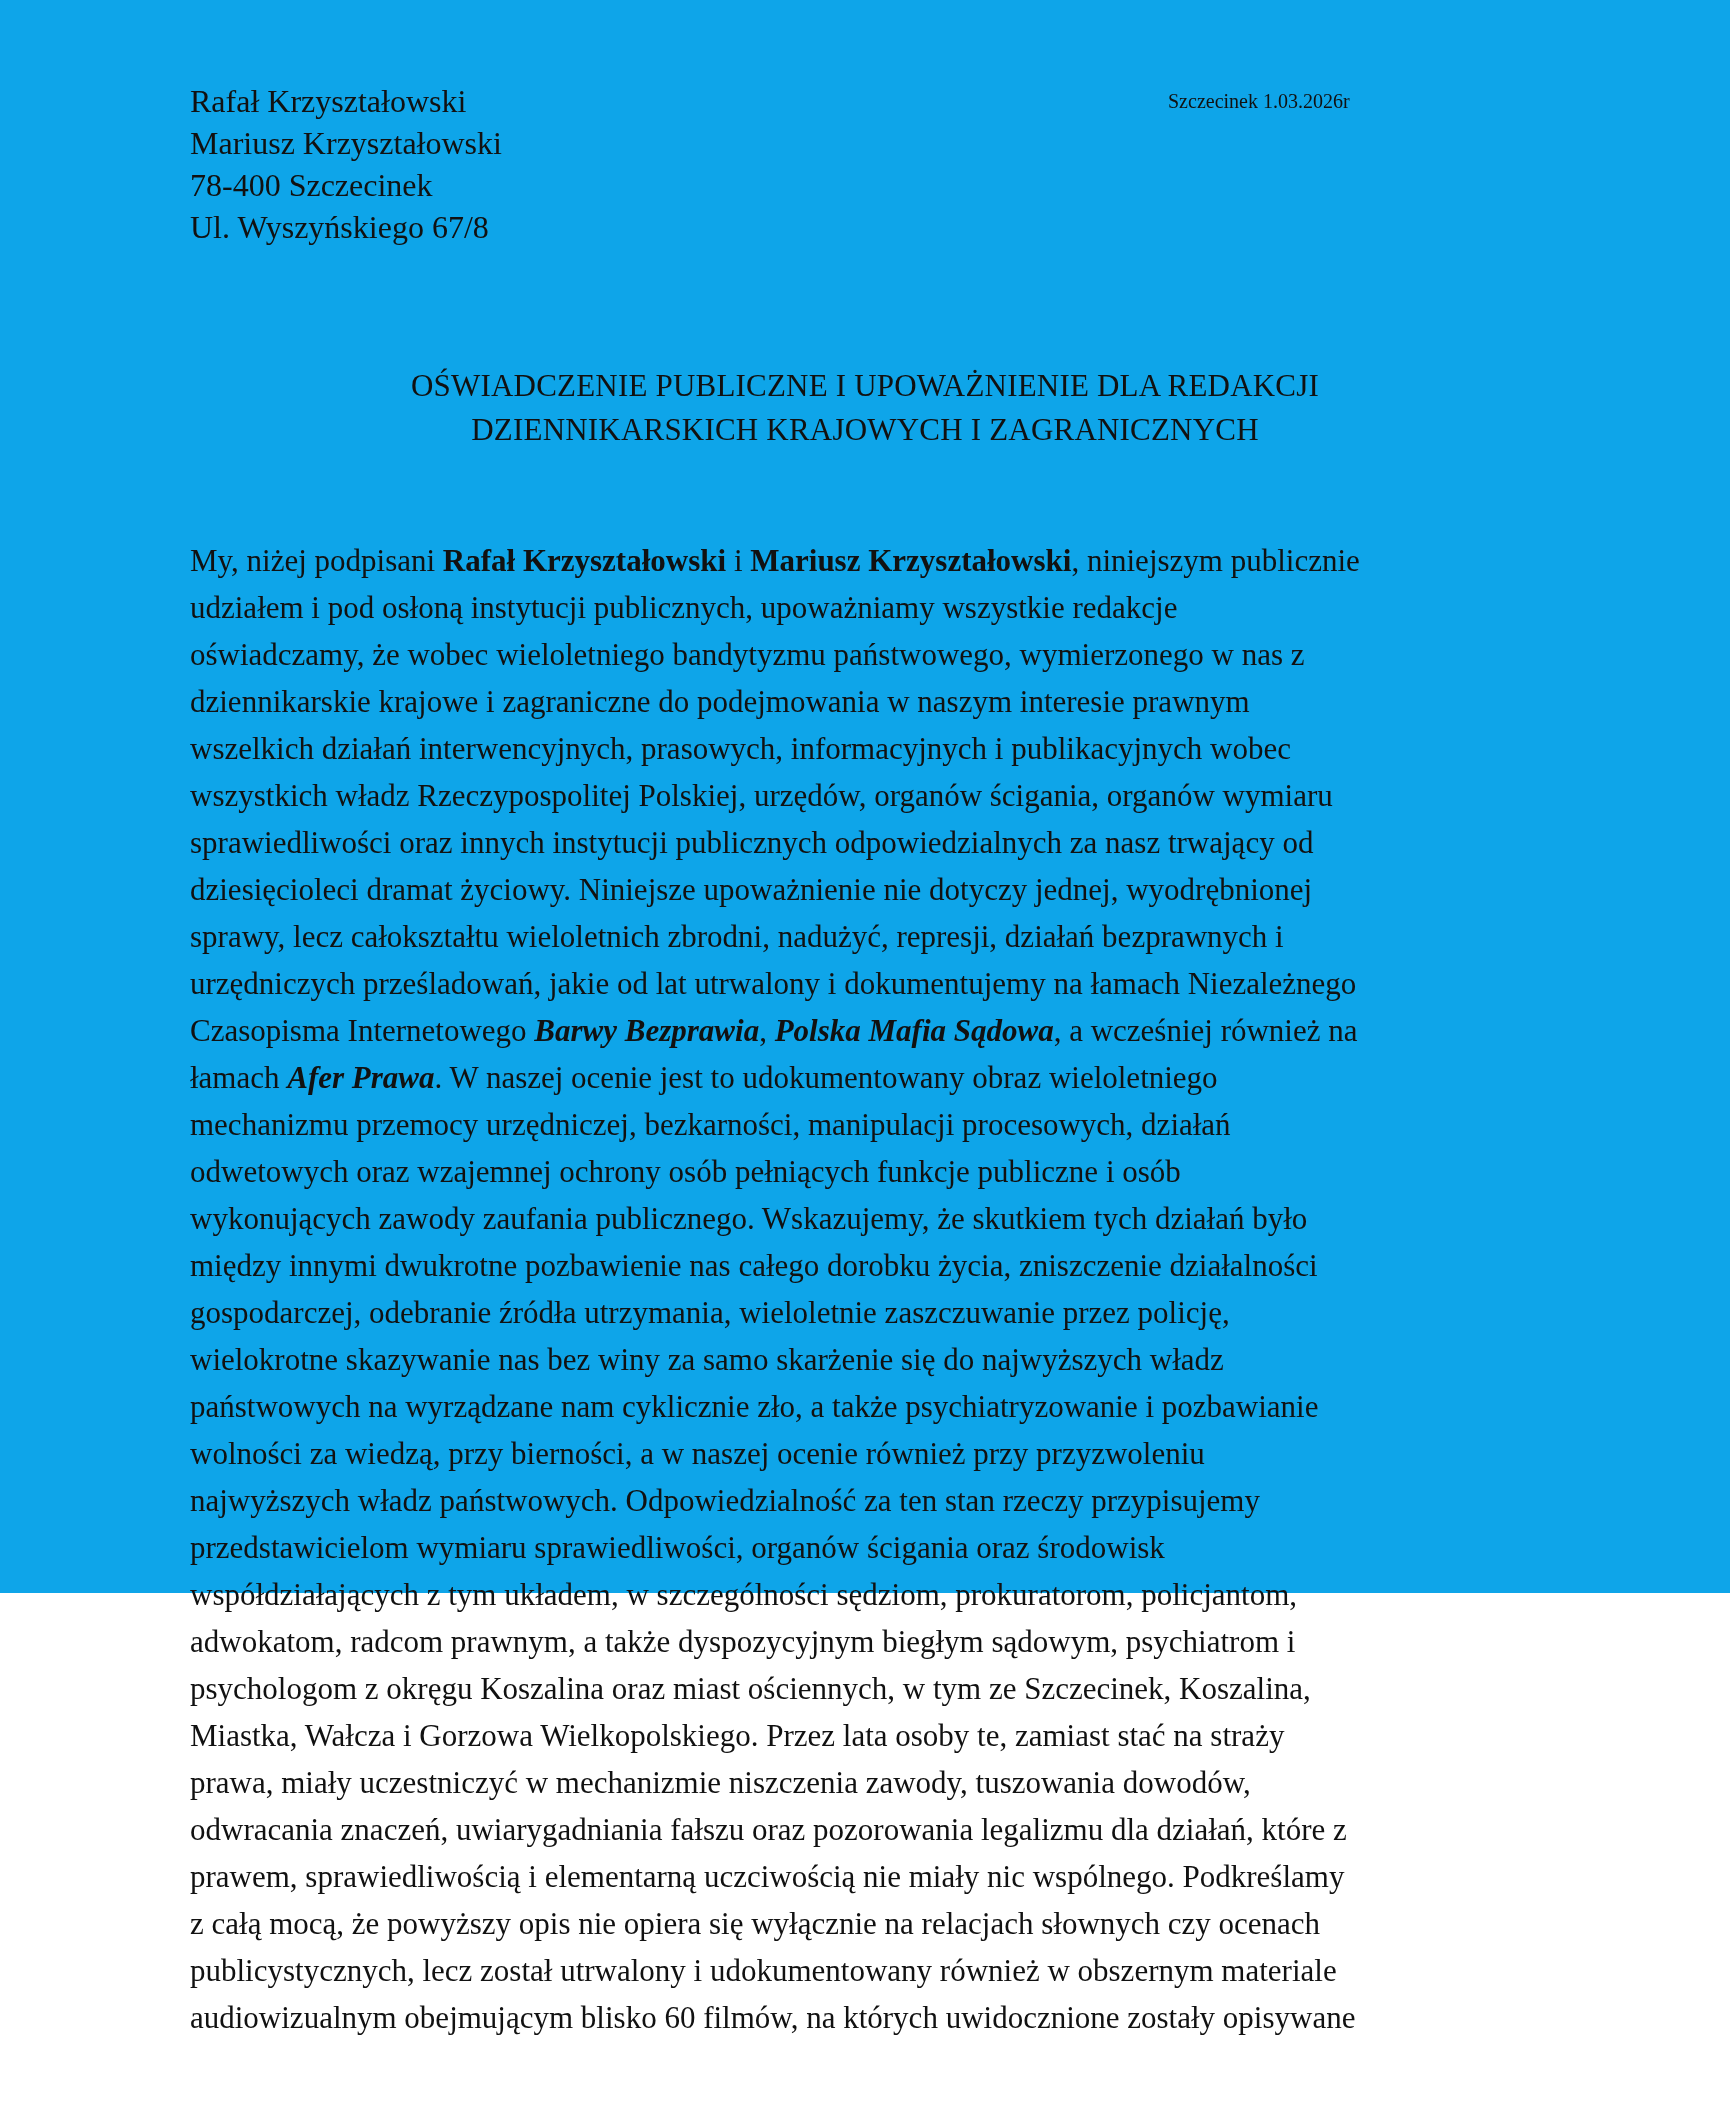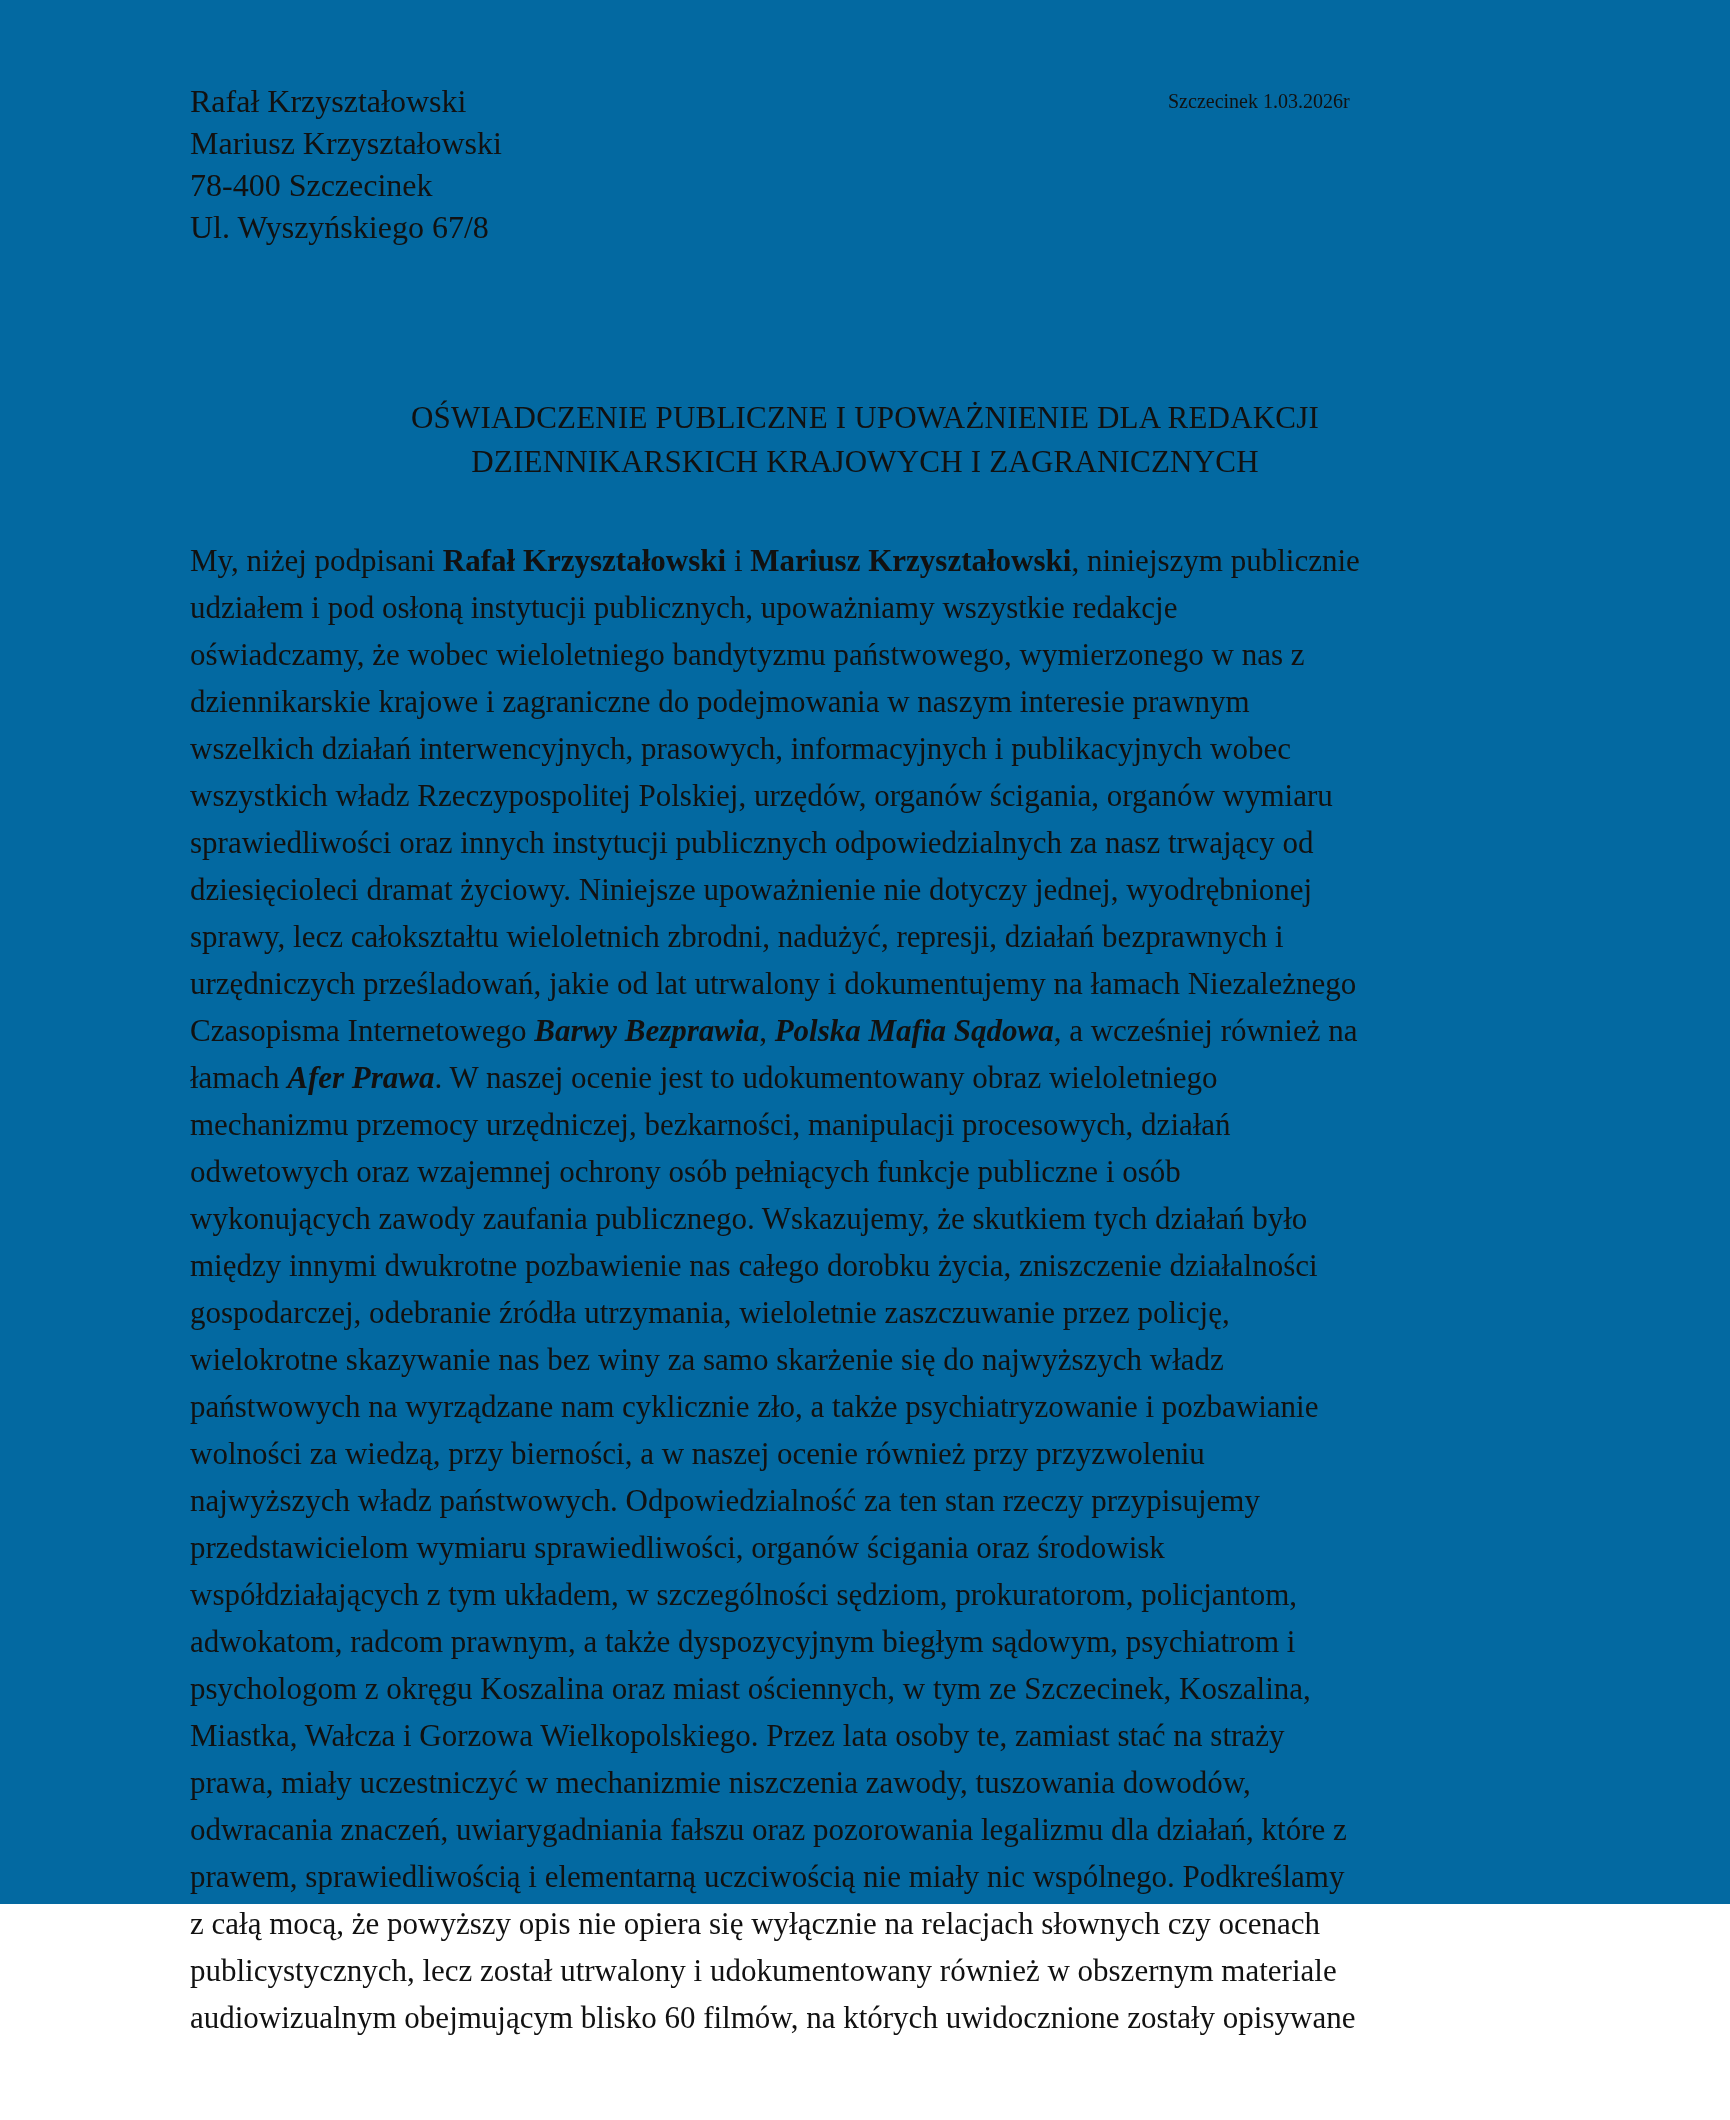--- a/index.html
+++ b/index.html
@@ -12,22 +12,22 @@
     height: 2120px;
     position: relative;
     overflow: hidden;
     font-family: "Liberation Serif", "DejaVu Serif", serif;
     color: #111111;
   }
   .page {
     position: absolute;
     left: 0; top: 0;
     width: 1730px;
-    height: 1904px;
-    background: #0369a1;
+    height: 1593px;
+    background: #0ea5e9;
   }
   .sender {
     position: absolute;
     left: 190px;
     top: 80px;
     font-size: 32px;
     line-height: 42px;
   }
   .sender .line { display: block; white-space: nowrap; }
   .date {
@@ -40,21 +40,20 @@
   }
   .title {
     position: absolute;
     left: 0;
     width: 1730px;
     top: 364px;
     text-align: center;
     font-size: 31px;
     line-height: 44px;
     letter-spacing: 0.2px;
-    margin-top: 32px;
   }
   .title .line { display: block; white-space: nowrap; }
   .body-text {
     position: absolute;
     left: 190px;
     top: 537px;
     width: 1378px;
     font-size: 31px;
     line-height: 47px;
   }

